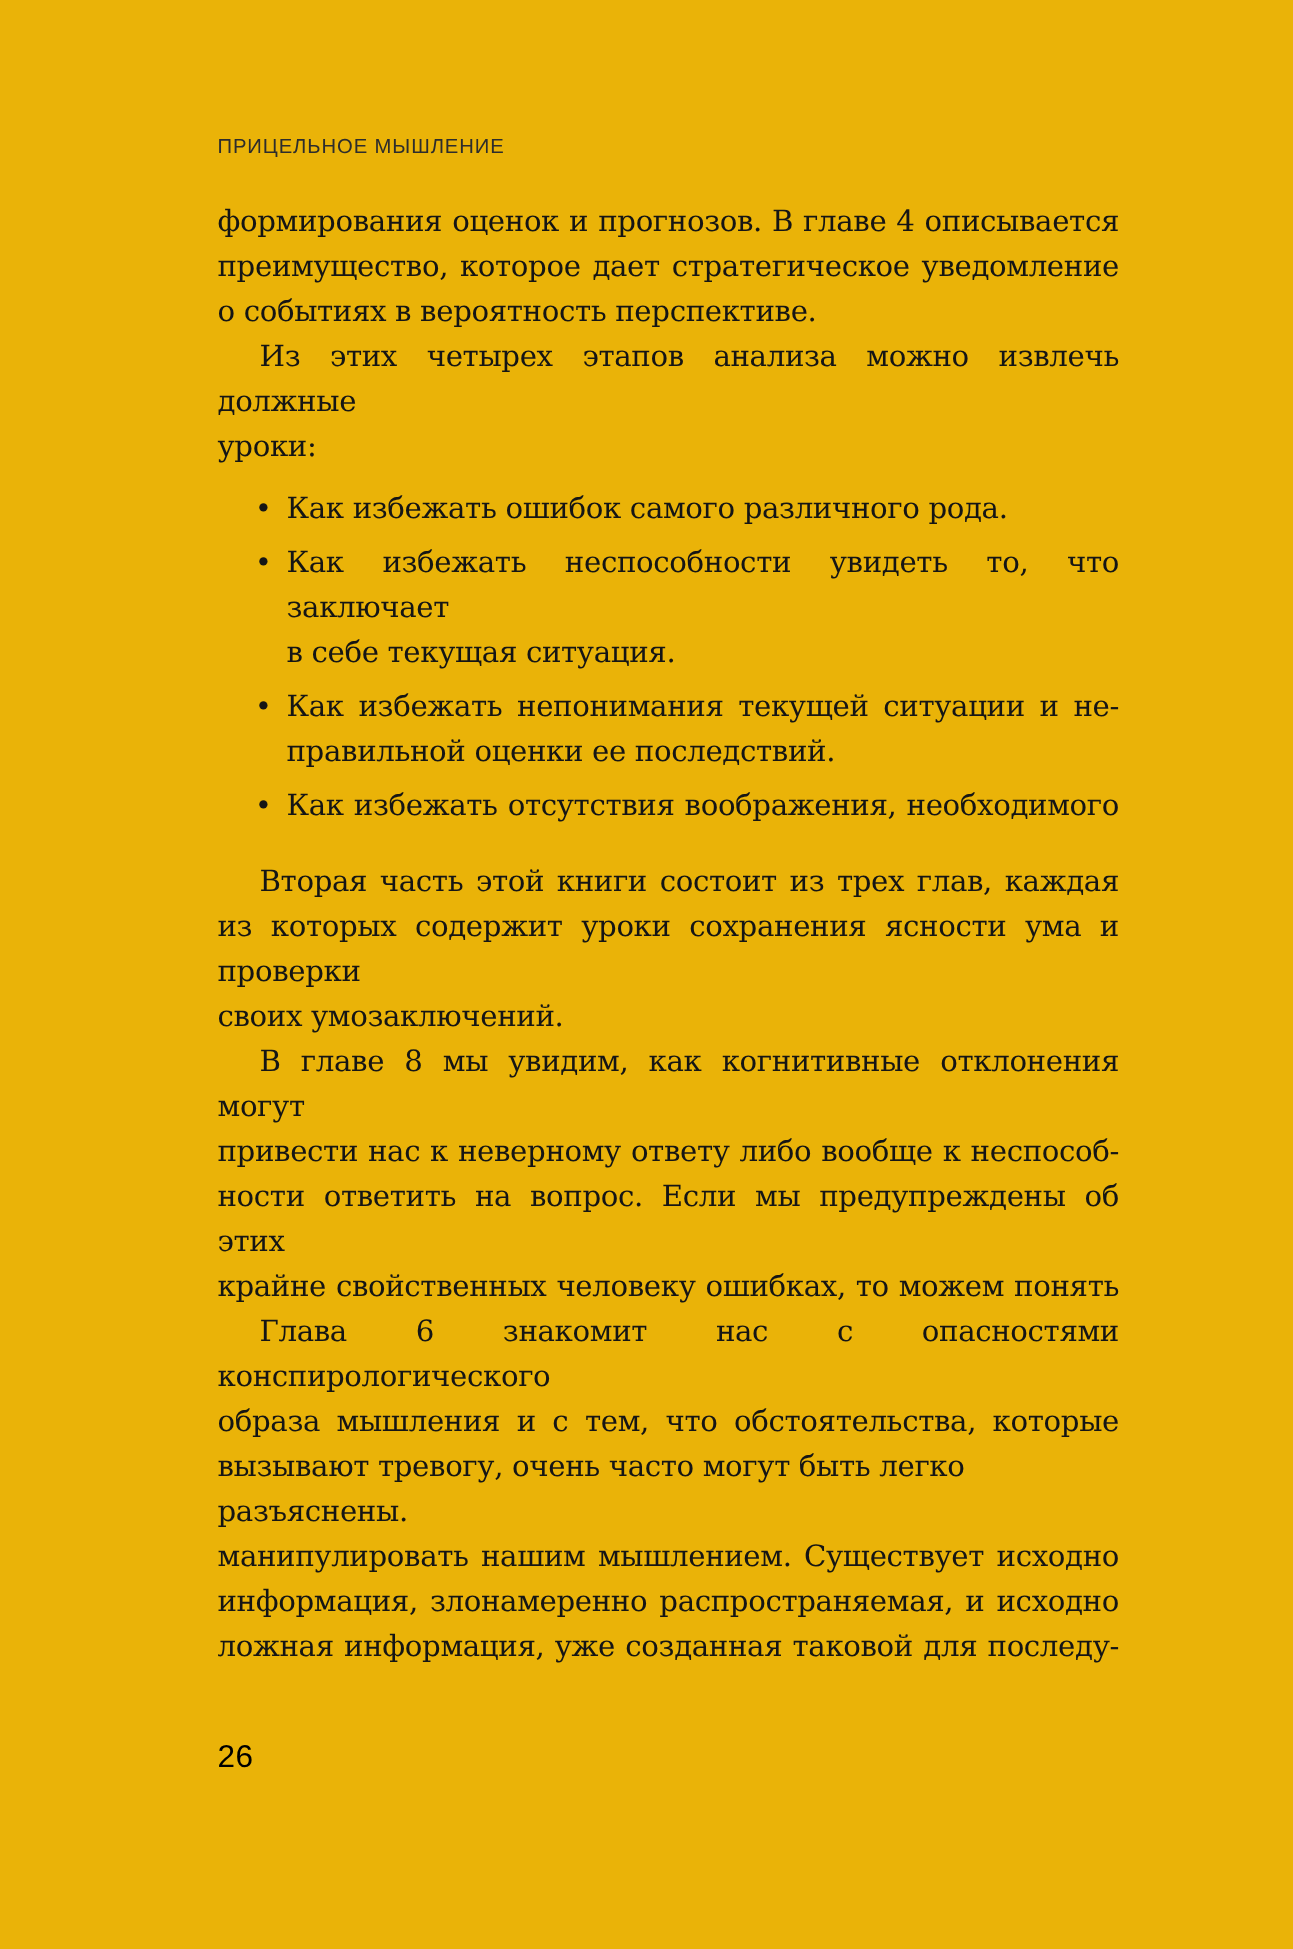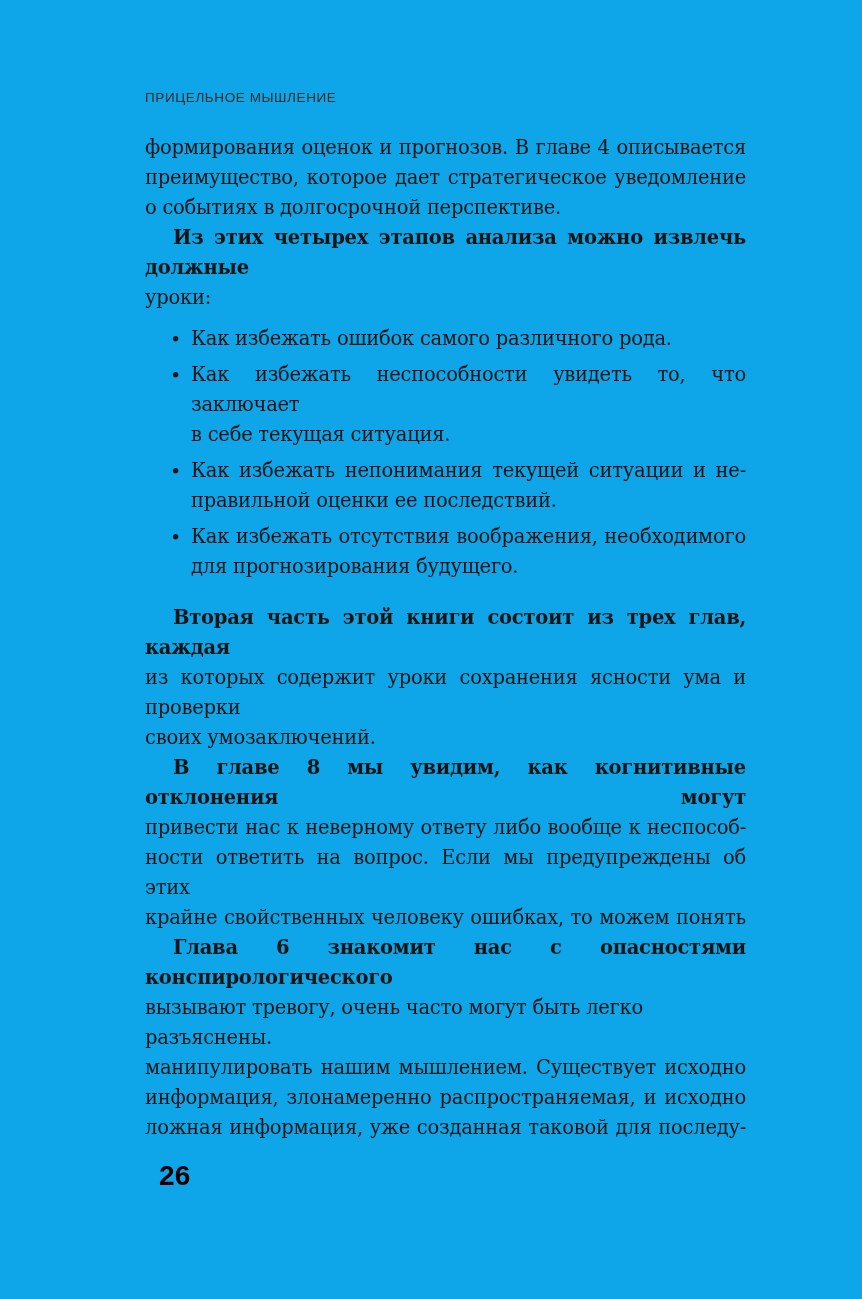--- a/index.html
+++ b/index.html
@@ -4,21 +4,21 @@
 <style>
   html, body {
     margin: 0;
     padding: 0;
     background: #ffffff;
   }
   .page {
     position: relative;
     width: 862px;
     height: 1299px;
-    background: #0ea5e9;
+    background: #eab308;
     box-sizing: border-box;
     padding: 90px 116px 0 145px;
     overflow: hidden;
     font-family: "DejaVu Serif", serif;
     color: #151515;
   }
   .running-header {
     font-family: "Liberation Sans", sans-serif;
     font-size: 13.5px;
     line-height: 16px;
@@ -30,58 +30,58 @@
     font-size: 19.5px;
     line-height: 30px;
     letter-spacing: -0.25px;
   }
   .para { margin: 0; }
   .line { text-align: left; }
   .line.j {
     text-align: justify;
     text-align-last: justify;
   }
-  .line.first-indent { text-indent: 28px; font-weight: bold; }
+  .line.first-indent { text-indent: 28px; }
   .bullet-list { margin: 11px 0 21px 0; }
   .bullet-item {
     display: flex;
     margin-bottom: 6px;
   }
   .bullet-item:last-child { margin-bottom: 0; }
   .bullet-marker {
     flex: 0 0 46px;
     width: 46px;
     box-sizing: border-box;
     padding-left: 25px;
     font-size: 19px;
     line-height: 30px;
   }
   .bullet-body { flex: 1; min-width: 0; }
   .page-number {
     position: absolute;
-    left: 159px;
+    left: 145px;
     top: 1160px;
     font-family: "Liberation Sans", sans-serif;
-    font-weight: bold;
-    font-size: 28px;
+    font-weight: normal;
+    font-size: 21px;
     letter-spacing: 0.3px;
     color: #000000;
   }
 </style>
 </head>
 <body>
 
 <div class="page">
   <div class="running-header">ПРИЦЕЛЬНОЕ МЫШЛЕНИЕ</div>
 
   <div class="page-body">
       <div class="para">
         <div class="line j">формирования оценок и прогнозов. В главе 4 описывается</div>
         <div class="line j">преимущество, которое дает стратегическое уведомление</div>
-        <div class="line">о событиях в долгосрочной перспективе.</div>
+        <div class="line">о событиях в вероятность перспективе.</div>
       </div>
       <div class="para">
         <div class="line j first-indent">Из этих четырех этапов анализа можно извлечь должные</div>
         <div class="line">уроки:</div>
       </div>
       <div class="bullet-list">
         <div class="bullet-item">
           <span class="bullet-marker">•</span>
           <div class="bullet-body">
             <div class="line">Как избежать ошибок самого различного рода.</div>
@@ -98,37 +98,37 @@
           <span class="bullet-marker">•</span>
           <div class="bullet-body">
             <div class="line j">Как избежать непонимания текущей ситуации и не-</div>
             <div class="line">правильной оценки ее последствий.</div>
           </div>
         </div>
         <div class="bullet-item">
           <span class="bullet-marker">•</span>
           <div class="bullet-body">
             <div class="line j">Как избежать отсутствия воображения, необходимого</div>
-            <div class="line">для прогнозирования будущего.</div>
           </div>
         </div>
       </div>
       <div class="para">
         <div class="line j first-indent">Вторая часть этой книги состоит из трех глав, каждая</div>
         <div class="line j">из которых содержит уроки сохранения ясности ума и проверки</div>
         <div class="line">своих умозаключений.</div>
       </div>
       <div class="para">
         <div class="line j first-indent">В главе 8 мы увидим, как когнитивные отклонения могут</div>
         <div class="line j">привести нас к неверному ответу либо вообще к неспособ-</div>
         <div class="line j">ности ответить на вопрос. Если мы предупреждены об этих</div>
         <div class="line j">крайне свойственных человеку ошибках, то можем понять</div>
       </div>
       <div class="para">
         <div class="line j first-indent">Глава 6 знакомит нас с опасностями конспирологического</div>
+        <div class="line j">образа мышления и с тем, что обстоятельства, которые</div>
         <div class="line">вызывают тревогу, очень часто могут быть легко разъяснены.</div>
       </div>
       <div class="para">
         <div class="line j">манипулировать нашим мышлением. Существует исходно</div>
         <div class="line j">информация, злонамеренно распространяемая, и исходно</div>
         <div class="line j">ложная информация, уже созданная таковой для последу-</div>
       </div>
     </div>
 
   <div class="page-number">26</div>

